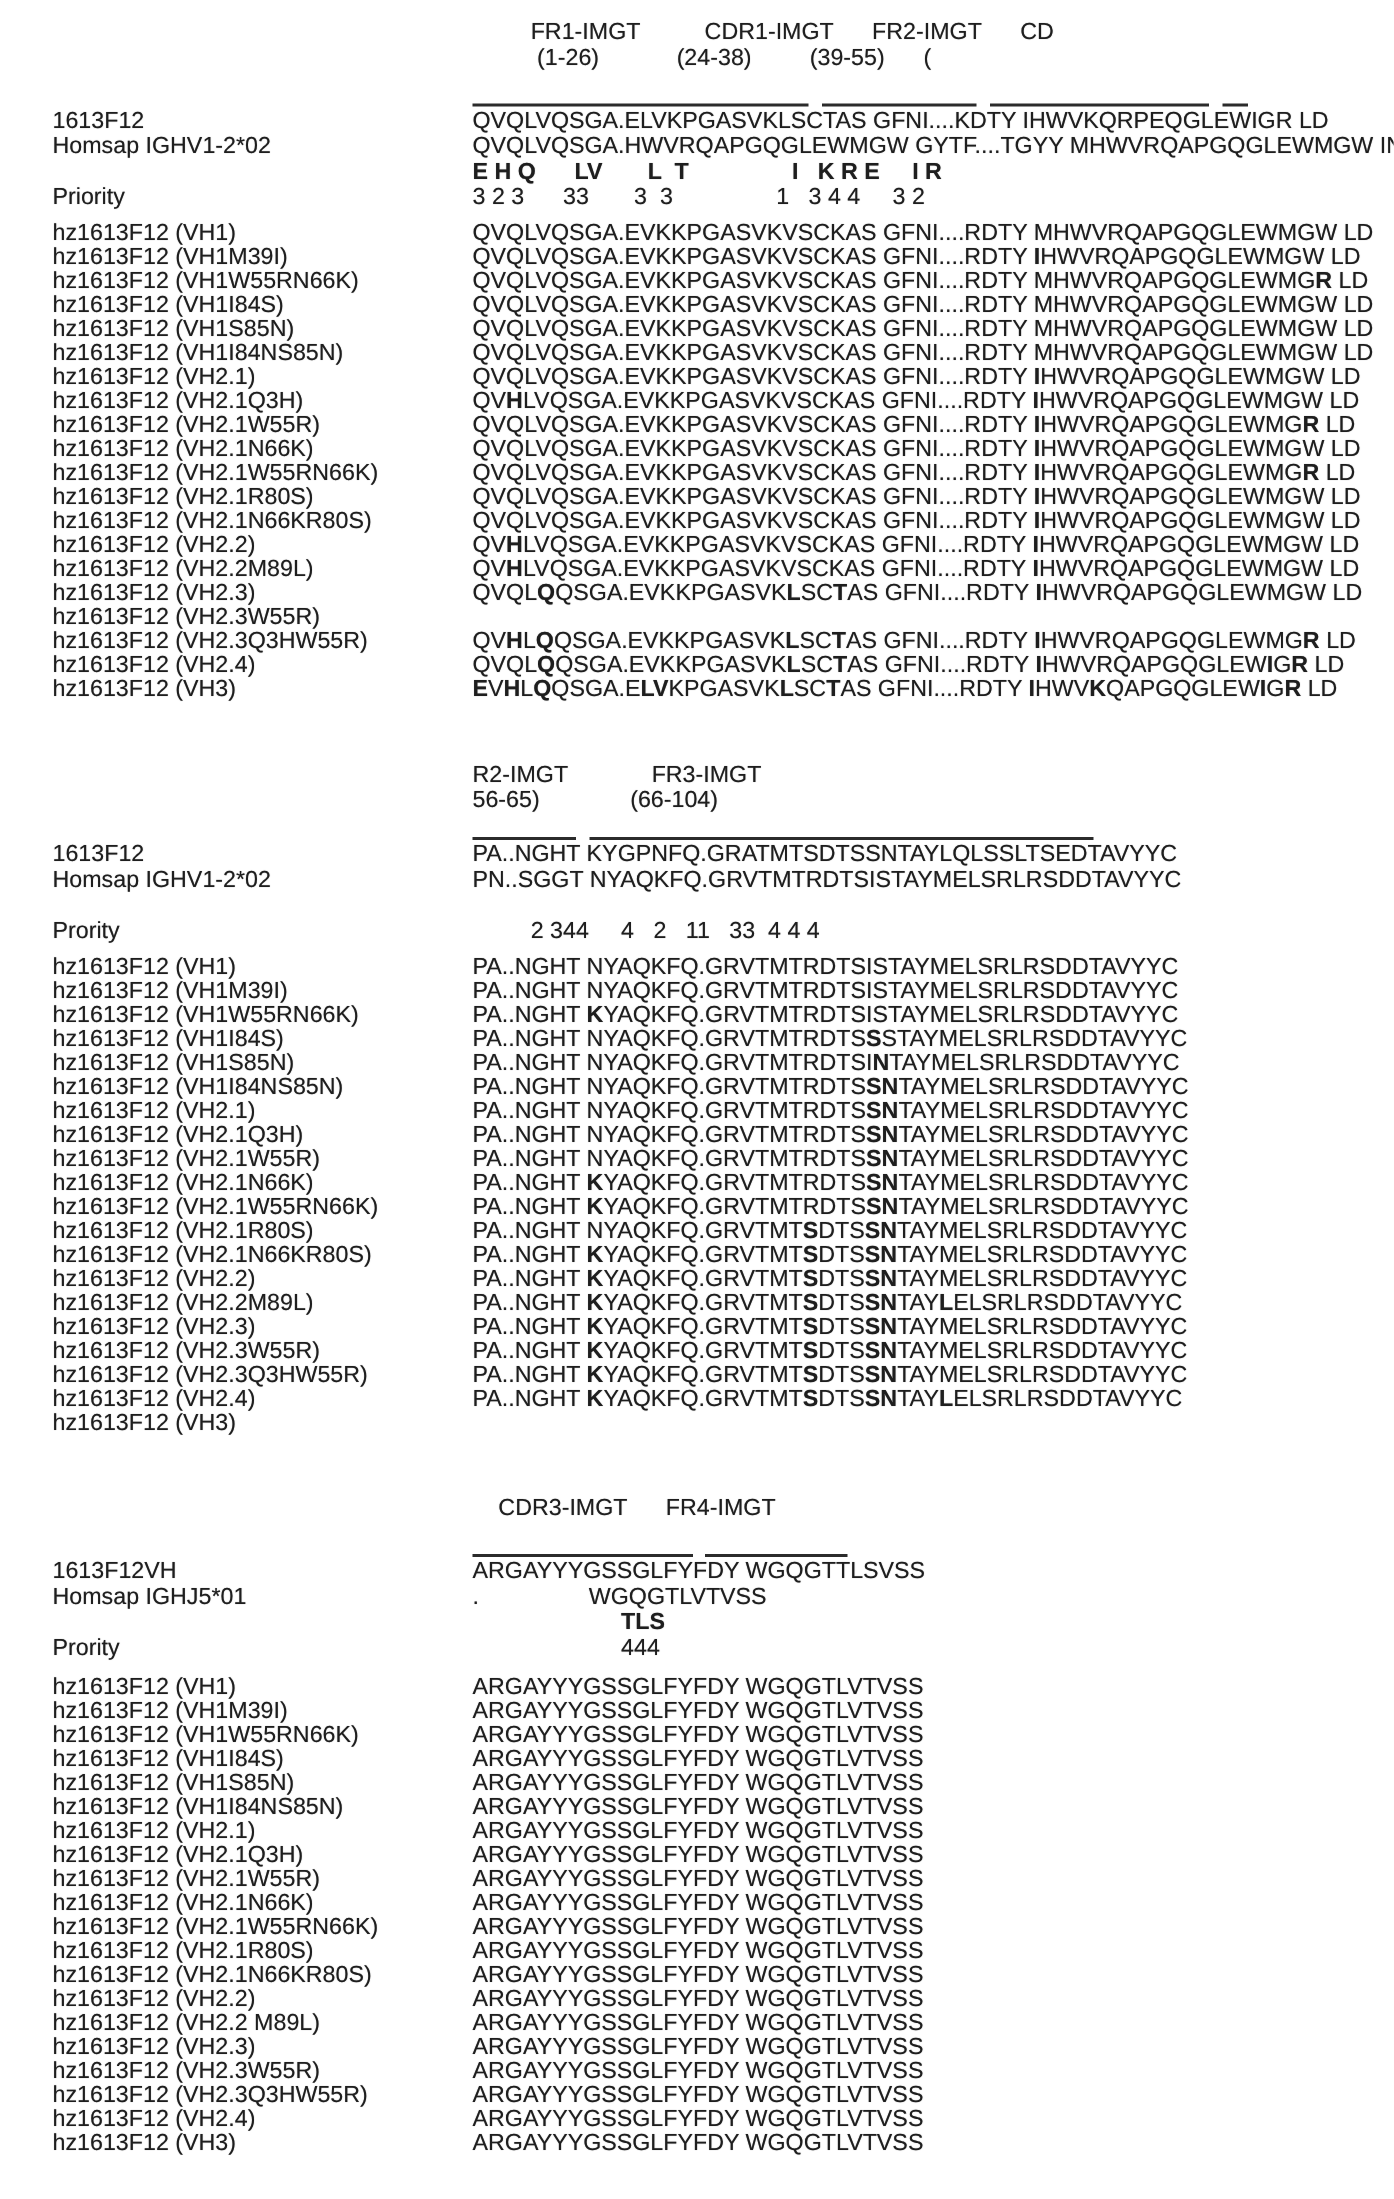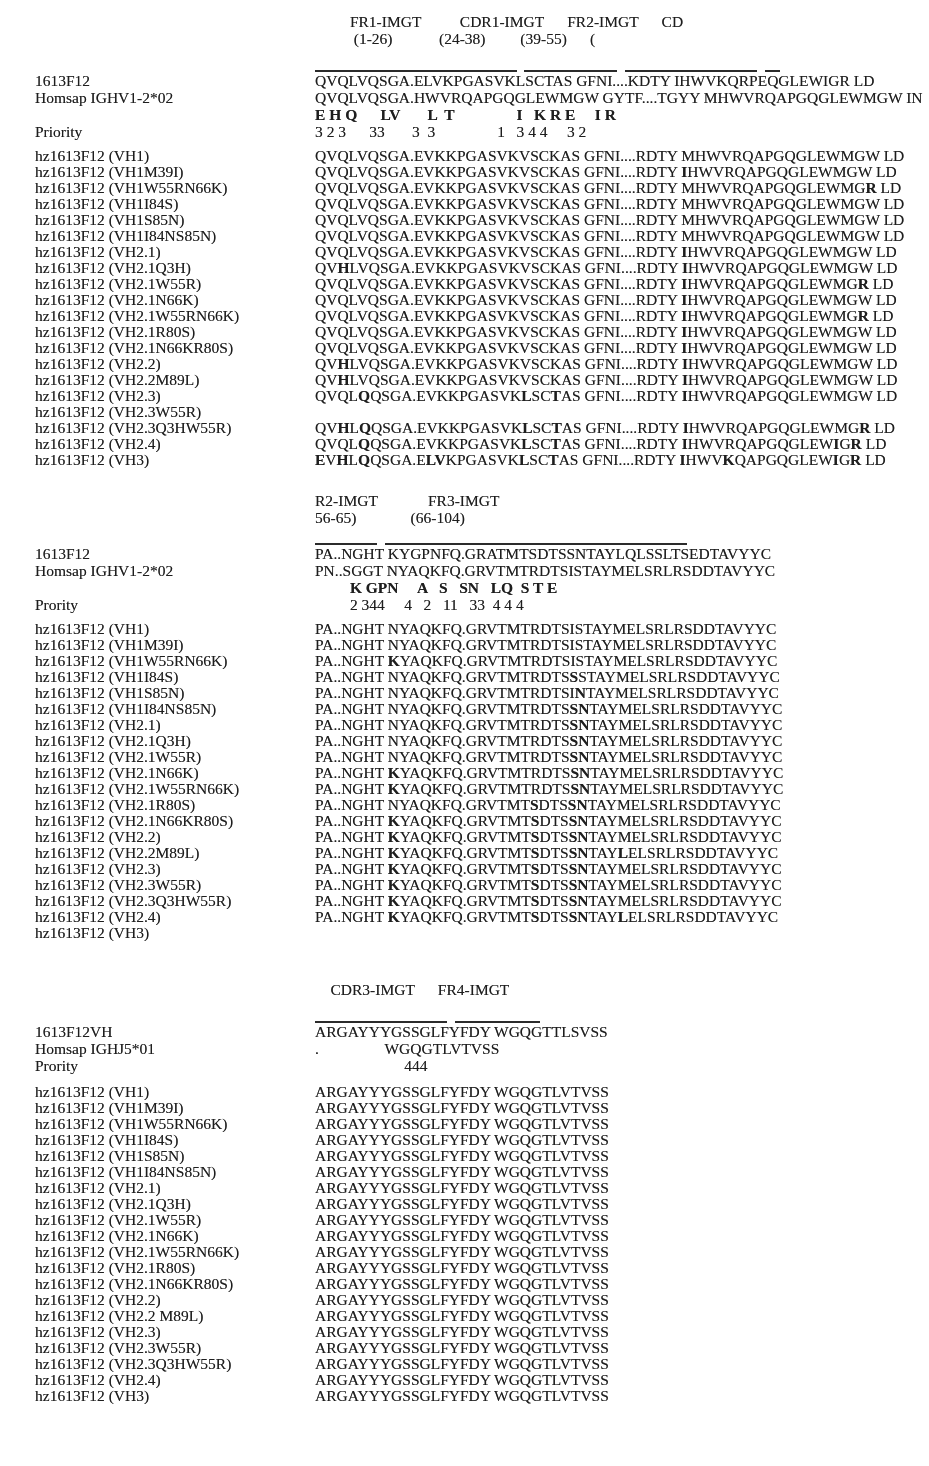--- a/index.html
+++ b/index.html
@@ -1,33 +1,33 @@
 <!DOCTYPE html>
 <html><head>
 <meta charset="utf-8">
 <style>
   html,body{margin:0;padding:0;background:#ffffff;}
   body{width:929px;height:1466px;overflow:hidden;}
   .doc{
-    font-family:Liberation Serif, serif;
+    font-family:Liberation Sans, sans-serif;
     font-size:15.5px;color:#1e1e1e;padding-top:13px;
     text-shadow:0 0 .6px rgba(30,30,30,.55);
   }
   .row{display:flex;height:16px;line-height:16px;white-space:pre;}
   .ref-row,.hdr-row{height:17px;line-height:17px;}
   .label{flex:0 0 315px;padding-left:35px;box-sizing:border-box;white-space:pre;overflow:hidden;}
   .seq{white-space:pre;}
   .emphasis .seq{font-weight:bold;}
   b{font-weight:bold;}
   .rule-row{display:flex;height:7px;}
   .rule-row .label{height:7px;}
   .ruleseg{display:inline-block;height:6px;border-top:2px solid #2b2b2b;}
   .rulegap{display:inline-block;height:6px;}
   .hdr-gap1{height:18px;}  .pre-rows-gap1{height:8px;}
-  .sec2{margin-top:24px;}  .hdr-gap2{height:12px;}  .pre-rows-gap2{height:8px;}
+  .sec2{margin-top:40px;}  .hdr-gap2{height:12px;}  .pre-rows-gap2{height:8px;}
   .sec3{margin-top:40px;}  .hdr-gap3{height:18px;}  .pre-rows-gap3{height:10px;}
 </style>
 </head>
 <body>
 
 <div class="doc">
   <div class="section sec1">
       <div class="row hdr-row"><span class="label"></span><span class="seq">         FR1-IMGT          CDR1-IMGT      FR2-IMGT      CD</span></div>
       <div class="row hdr-row"><span class="label"></span><span class="seq">          (1-26)            (24-38)         (39-55)      (</span></div>
       <div class="hdr-gap1"></div>
@@ -58,21 +58,21 @@
       <div class="row"><span class="label">hz1613F12 (VH2.4)</span><span class="seq">QVQL<b>Q</b>QSGA.EVKKPGASVK<b>L</b>SC<b>T</b>AS GFNI....RDTY <b>I</b>HWVRQAPGQGLEW<b>I</b>G<b>R</b> LD</span></div>
       <div class="row"><span class="label">hz1613F12 (VH3)</span><span class="seq"><b>E</b>V<b>H</b>L<b>Q</b>QSGA.E<b>LV</b>KPGASVK<b>L</b>SC<b>T</b>AS GFNI....RDTY <b>I</b>HWV<b>K</b>QAPGQGLEW<b>I</b>G<b>R</b> LD</span></div>
     </div>
   <div class="section sec2">
       <div class="row hdr-row"><span class="label"></span><span class="seq">R2-IMGT             FR3-IMGT</span></div>
       <div class="row hdr-row"><span class="label"></span><span class="seq">56-65)              (66-104)</span></div>
       <div class="hdr-gap2"></div>
       <div class="row rule-row"><span class="label"></span><span class="seq"><span class="ruleseg" style="width: 8ch;"></span><span class="rulegap" style="width: 1ch;"></span><span class="ruleseg" style="width: 39ch;"></span></span></div>
       <div class="row ref-row"><span class="label">1613F12</span><span class="seq">PA..NGHT KYGPNFQ.GRATMTSDTSSNTAYLQLSSLTSEDTAVYYC</span></div>
       <div class="row ref-row"><span class="label">Homsap IGHV1-2*02</span><span class="seq">PN..SGGT NYAQKFQ.GRVTMTRDTSISTAYMELSRLRSDDTAVYYC</span></div>
-      <div class="row ref-row emphasis"><span class="label"></span><span class="seq">         K GPN     A   S   SN   LQ  S T E       </span></div>
+      <div class="row ref-row emphasis"><span class="label"></span></div>
       <div class="row ref-row"><span class="label">Prority</span><span class="seq">         2 344     4   2   11   33  4 4 4       </span></div>
       <div class="pre-rows-gap2"></div>
       <div class="row"><span class="label">hz1613F12 (VH1)</span><span class="seq">PA..NGHT NYAQKFQ.GRVTMTRDTSISTAYMELSRLRSDDTAVYYC</span></div>
       <div class="row"><span class="label">hz1613F12 (VH1M39I)</span><span class="seq">PA..NGHT NYAQKFQ.GRVTMTRDTSISTAYMELSRLRSDDTAVYYC</span></div>
       <div class="row"><span class="label">hz1613F12 (VH1W55RN66K)</span><span class="seq">PA..NGHT <b>K</b>YAQKFQ.GRVTMTRDTSISTAYMELSRLRSDDTAVYYC</span></div>
       <div class="row"><span class="label">hz1613F12 (VH1I84S)</span><span class="seq">PA..NGHT NYAQKFQ.GRVTMTRDTS<b>S</b>STAYMELSRLRSDDTAVYYC</span></div>
       <div class="row"><span class="label">hz1613F12 (VH1S85N)</span><span class="seq">PA..NGHT NYAQKFQ.GRVTMTRDTSI<b>N</b>TAYMELSRLRSDDTAVYYC</span></div>
       <div class="row"><span class="label">hz1613F12 (VH1I84NS85N)</span><span class="seq">PA..NGHT NYAQKFQ.GRVTMTRDTS<b>SN</b>TAYMELSRLRSDDTAVYYC</span></div>
       <div class="row"><span class="label">hz1613F12 (VH2.1)</span><span class="seq">PA..NGHT NYAQKFQ.GRVTMTRDTS<b>SN</b>TAYMELSRLRSDDTAVYYC</span></div>
       <div class="row"><span class="label">hz1613F12 (VH2.1Q3H)</span><span class="seq">PA..NGHT NYAQKFQ.GRVTMTRDTS<b>SN</b>TAYMELSRLRSDDTAVYYC</span></div>
@@ -88,20 +88,21 @@
       <div class="row"><span class="label">hz1613F12 (VH2.3Q3HW55R)</span><span class="seq">PA..NGHT <b>K</b>YAQKFQ.GRVTMT<b>S</b>DTS<b>SN</b>TAYMELSRLRSDDTAVYYC</span></div>
       <div class="row"><span class="label">hz1613F12 (VH2.4)</span><span class="seq">PA..NGHT <b>K</b>YAQKFQ.GRVTMT<b>S</b>DTS<b>SN</b>TAY<b>L</b>ELSRLRSDDTAVYYC</span></div>
       <div class="row"><span class="label">hz1613F12 (VH3)</span></div>
     </div>
   <div class="section sec3">
       <div class="row hdr-row"><span class="label"></span><span class="seq">    CDR3-IMGT      FR4-IMGT  </span></div>
       <div class="hdr-gap3"></div>
       <div class="row rule-row"><span class="label"></span><span class="seq"><span class="ruleseg" style="width: 17ch;"></span><span class="rulegap" style="width: 1ch;"></span><span class="ruleseg" style="width: 11ch;"></span></span></div>
       <div class="row ref-row"><span class="label">1613F12VH</span><span class="seq">ARGAYYYGSSGLFYFDY WGQGTTLSVSS</span></div>
       <div class="row ref-row"><span class="label">Homsap IGHJ5*01</span><span class="seq">.                 WGQGTLVTVSS</span></div>
+      <div class="row ref-row emphasis"><span class="label"></span><span class="seq">                       TLS   </span></div>
       <div class="row ref-row"><span class="label">Prority</span><span class="seq">                       444   </span></div>
       <div class="pre-rows-gap3"></div>
       <div class="row"><span class="label">hz1613F12 (VH1)</span><span class="seq">ARGAYYYGSSGLFYFDY WGQGTLVTVSS</span></div>
       <div class="row"><span class="label">hz1613F12 (VH1M39I)</span><span class="seq">ARGAYYYGSSGLFYFDY WGQGTLVTVSS</span></div>
       <div class="row"><span class="label">hz1613F12 (VH1W55RN66K)</span><span class="seq">ARGAYYYGSSGLFYFDY WGQGTLVTVSS</span></div>
       <div class="row"><span class="label">hz1613F12 (VH1I84S)</span><span class="seq">ARGAYYYGSSGLFYFDY WGQGTLVTVSS</span></div>
       <div class="row"><span class="label">hz1613F12 (VH1S85N)</span><span class="seq">ARGAYYYGSSGLFYFDY WGQGTLVTVSS</span></div>
       <div class="row"><span class="label">hz1613F12 (VH1I84NS85N)</span><span class="seq">ARGAYYYGSSGLFYFDY WGQGTLVTVSS</span></div>
       <div class="row"><span class="label">hz1613F12 (VH2.1)</span><span class="seq">ARGAYYYGSSGLFYFDY WGQGTLVTVSS</span></div>
       <div class="row"><span class="label">hz1613F12 (VH2.1Q3H)</span><span class="seq">ARGAYYYGSSGLFYFDY WGQGTLVTVSS</span></div>

